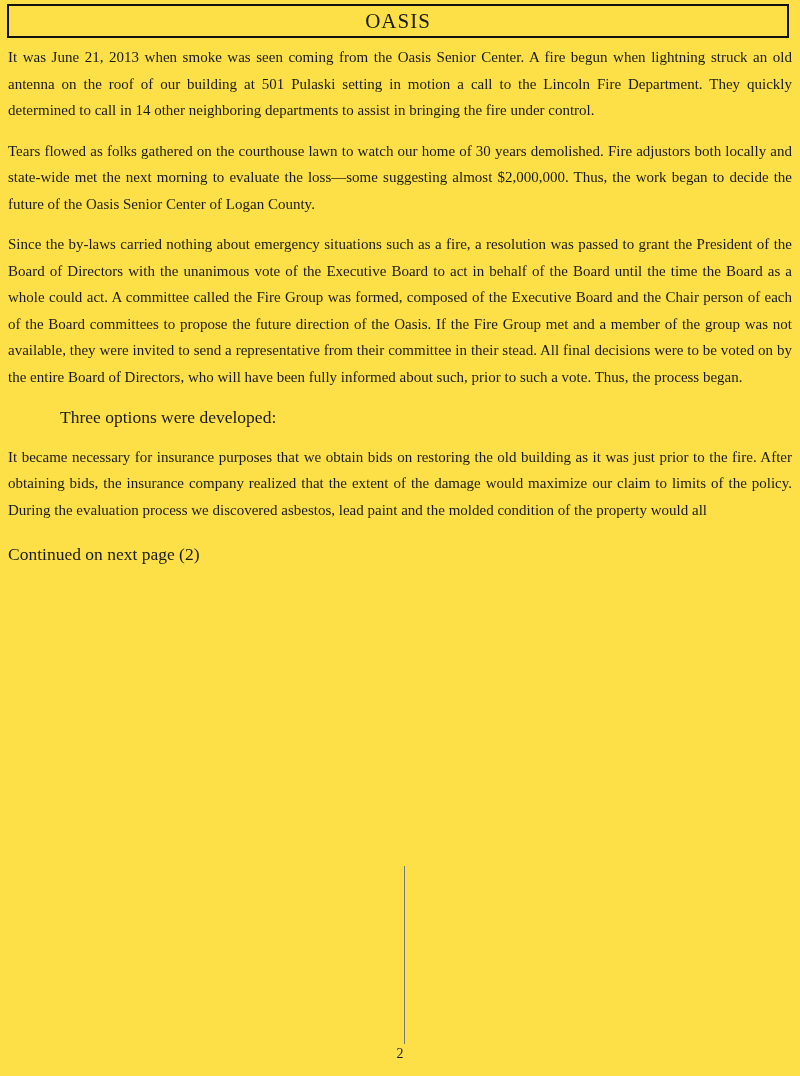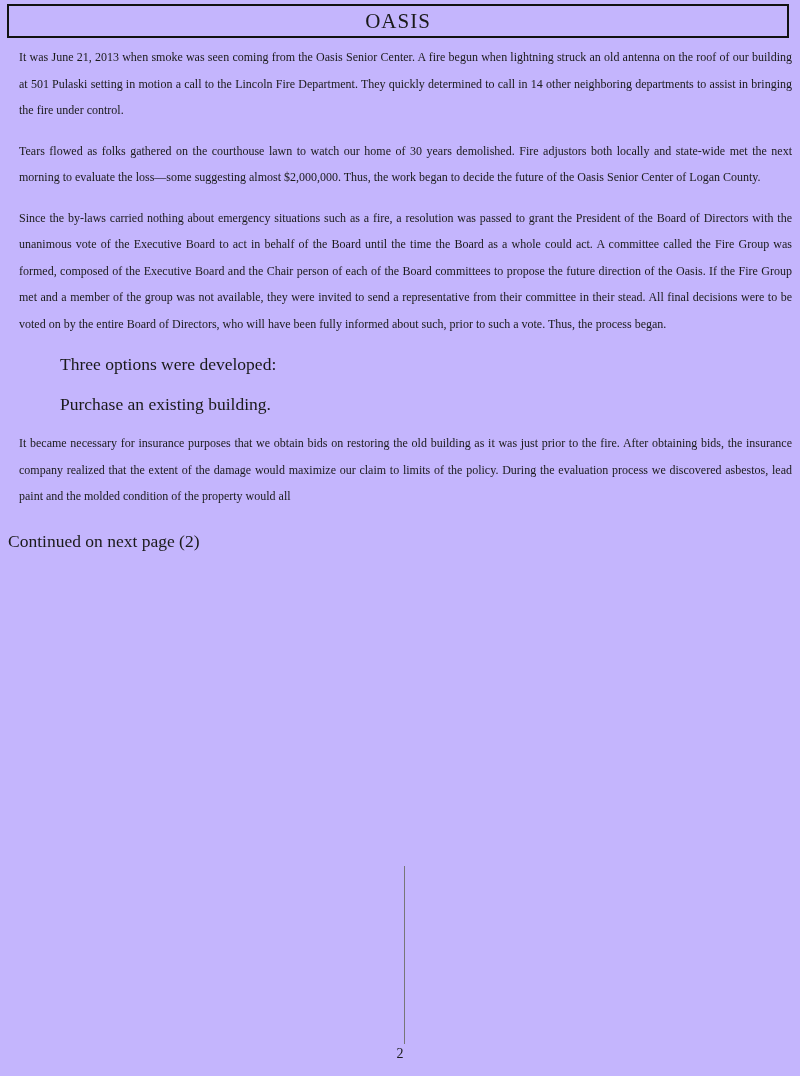--- a/index.html
+++ b/index.html
@@ -12,21 +12,21 @@
     height: 1076px;
     font-family: "Liberation Serif", "DejaVu Serif", serif;
     color: #1a1a1a;
     position: relative;
     overflow: hidden;
   }
   .page {
     position: relative;
     width: 800px;
     height: 1076px;
-    background: #c4b5fd;
+    background: #fde047;
   }
   .masthead {
     position: absolute;
     left: 7px;
     top: 4px;
     width: 782px;
     height: 34px;
     border: 2px solid #111111;
     display: flex;
     align-items: center;
@@ -47,24 +47,24 @@
     box-sizing: border-box;
   }
   .article-title {
     text-align: center;
     font-weight: 700;
     font-size: 21px;
     margin: 16px 0 14px 0;
     letter-spacing: 0.5px;
   }
   .body-paragraph {
-    font-size: 12px;
+    font-size: 15px;
     line-height: 26.5px;
     text-align: justify;
-    margin: 0 0 14px 11px;
+    margin: 0 0 14px 0;
   }
   .options-intro,
   .option-line {
     font-size: 17.5px;
     line-height: 26.5px;
     margin: 0 0 13px 52px;
   }
   .closing-paragraph {
     margin-top: 2px;
   }
@@ -105,21 +105,20 @@
     <p class="body-paragraph">It was June 21, 2013 when smoke was seen coming from the Oasis Senior Center.  A fire begun when lightning struck an old antenna on the roof of our building at 501 Pulaski setting in motion a call to the Lincoln Fire Department.  They quickly determined to call in 14 other neighboring departments to assist in bringing the fire under control.</p>
 
     <p class="body-paragraph">Tears flowed as folks gathered on the courthouse lawn to watch our home of  30 years demolished.  Fire adjustors both locally and state-wide met the next morning to evaluate the loss—some suggesting almost $2,000,000.  Thus, the work began to decide the future of the Oasis Senior Center of Logan County.</p>
 
     <p class="body-paragraph">Since the by-laws carried nothing about emergency situations such as a fire, a resolution was passed to grant the President of the Board of Directors with the unanimous vote of the Executive Board to act in behalf of the Board until the time the Board as a whole could act.   A committee called the Fire Group was formed, composed of the Executive Board and the Chair person of each of the Board committees to propose the future direction of the Oasis. If the Fire Group met and a member of the group was not available, they were invited to send a representative from their committee in their stead.  All final decisions were to be voted on by the entire Board of Directors, who will have been fully informed about such, prior to such a vote. Thus, the process began.</p>
 
     <p class="options-intro">Three options were developed:</p>
 
 
 
-    <p class="option-line">Purchase an existing building.</p>
 
     <p class="body-paragraph closing-paragraph">It became necessary for insurance purposes that we obtain bids on restoring the old building as it was just prior to the fire.  After obtaining bids, the insurance company realized that the extent of the damage would maximize our claim to limits of the policy. During the evaluation process we discovered asbestos, lead paint and the molded condition of the property would all</p>
 
     <p class="continuation-note">Continued on next page (2)</p>
 
   </div>
 
   <div class="column-divider"></div>
 
   <div class="page-number">2</div>

